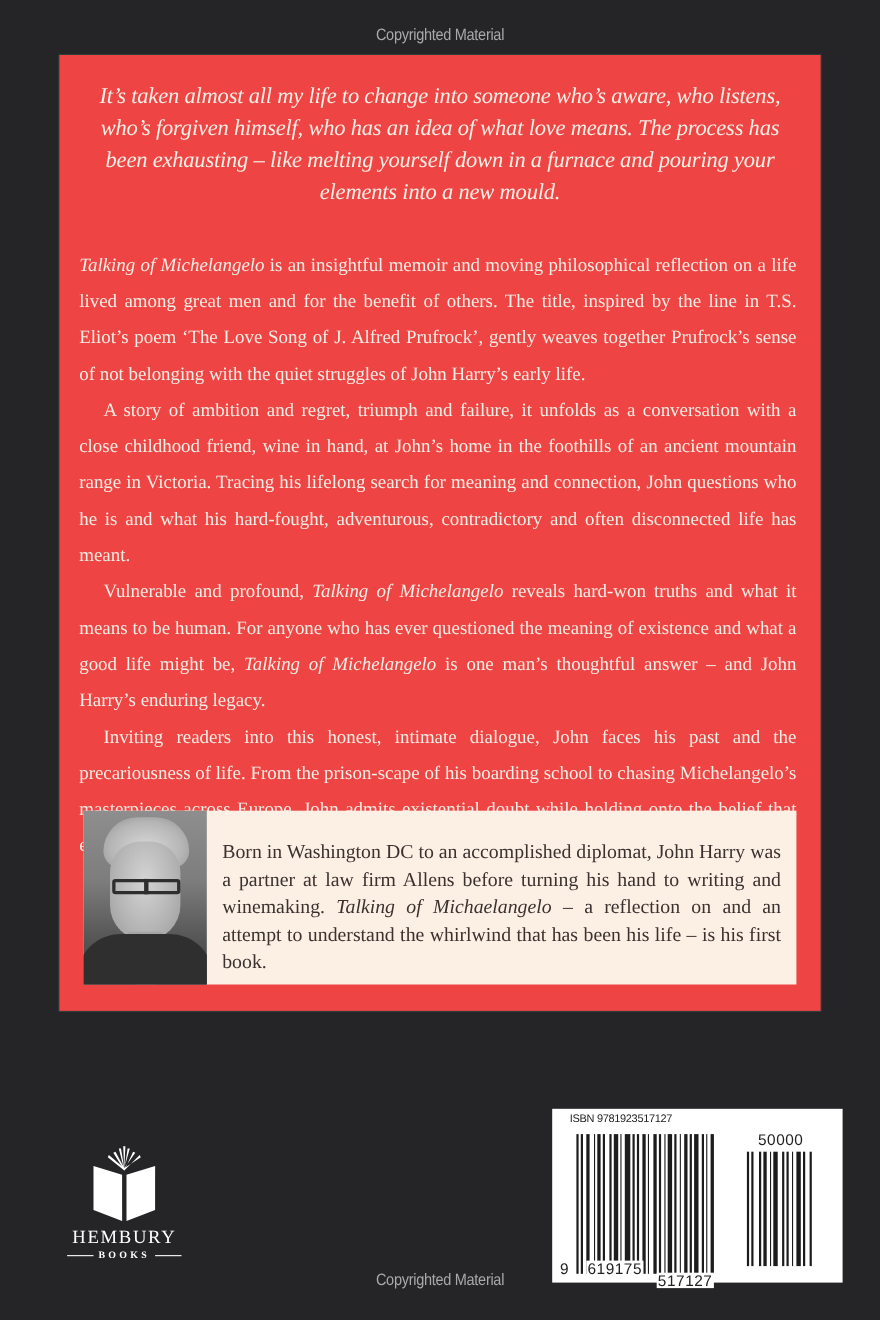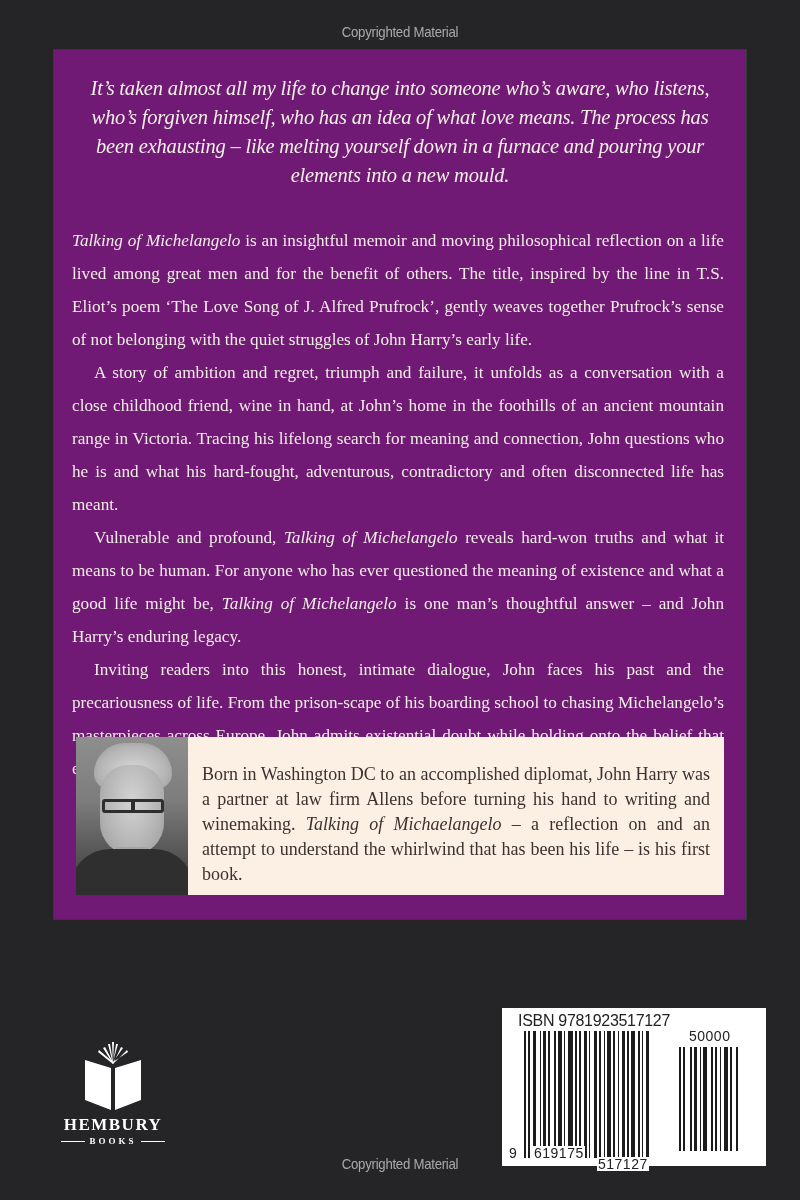--- a/index.html
+++ b/index.html
@@ -15,21 +15,21 @@
       font-family: "Liberation Sans", "DejaVu Sans", sans-serif;
       font-size: 15px; color: #a9a9ab; letter-spacing: -0.3px;
       transform: scaleX(0.88);
     }
     .wm-top { top: 23px; }
     .wm-bottom { top: 1155px; }
 
     .panel {
       position: absolute; left: 54px; top: 50px;
       width: 692px; height: 869px;
-      background: #701a75;
+      background: #ef4444;
       box-shadow: 0 0 0 1px #2f3c38;
       box-sizing: border-box;
     }
     .quote {
       position: absolute; left: 22px; top: 24px; width: 648px;
       text-align: center; font-style: italic;
       font-size: 20.5px; line-height: 29px; color: #f3f0e6;
       letter-spacing: -0.2px;
     }
     .body-text {
@@ -85,39 +85,39 @@
     }
     .bio-text i { font-style: italic; }
 
     .logo {
       position: absolute; left: 48px; top: 1040px; width: 130px; height: 125px;
       color: #ffffff; text-align: center;
     }
     .logo svg { display: block; margin: 0 auto; }
     .logo .brand {
       font-family: "Liberation Serif", "DejaVu Serif", serif;
-      font-weight: bold; font-size: 17px; letter-spacing: 1.5px;
+      font-weight: normal; font-size: 17px; letter-spacing: 1.5px;
       margin-top: 4px; line-height: 18px;
     }
     .logo .sub {
       font-family: "Liberation Serif", "DejaVu Serif", serif;
       font-weight: bold; font-size: 9px; letter-spacing: 3px;
       display: flex; align-items: center; justify-content: center; gap: 4px;
       margin-top: 2px;
     }
     .logo .sub .rule { display: inline-block; width: 24px; height: 1px; background: #fff; }
 
     .barcode-box {
       position: absolute; left: 502px; top: 1008px;
       width: 264px; height: 158px; background: #ffffff;
       font-family: "Liberation Sans", "DejaVu Sans", sans-serif; color: #222;
     }
     .isbn-label {
       position: absolute; left: 16px; top: 4px;
-      font-size: 16px; letter-spacing: -0.3px;
+      font-size: 10px; letter-spacing: -0.3px;
     }
     .addon-label {
       position: absolute; left: 187px; top: 20px; font-size: 14px; letter-spacing: 0.5px;
     }
     .bars { position: absolute; display: flex; align-items: flex-start; }
     .bars-main { left: 22px; top: 23px; height: 127px; }
     .bars-addon { left: 177px; top: 39px; height: 104px; }
     .bar { height: 100%; background: #1c1c1c; }
     .gap { height: 100%; }
     .digits {

